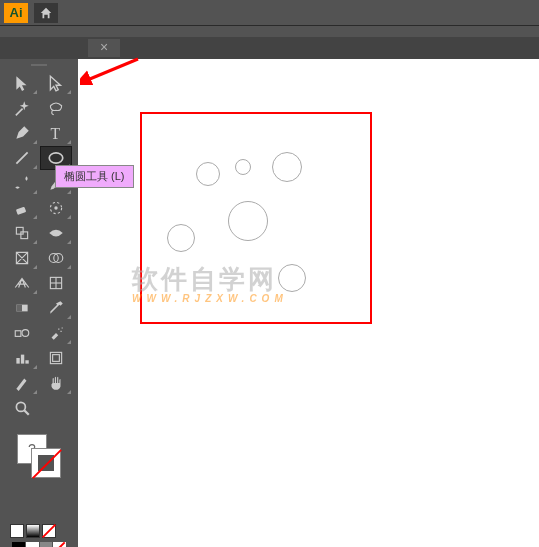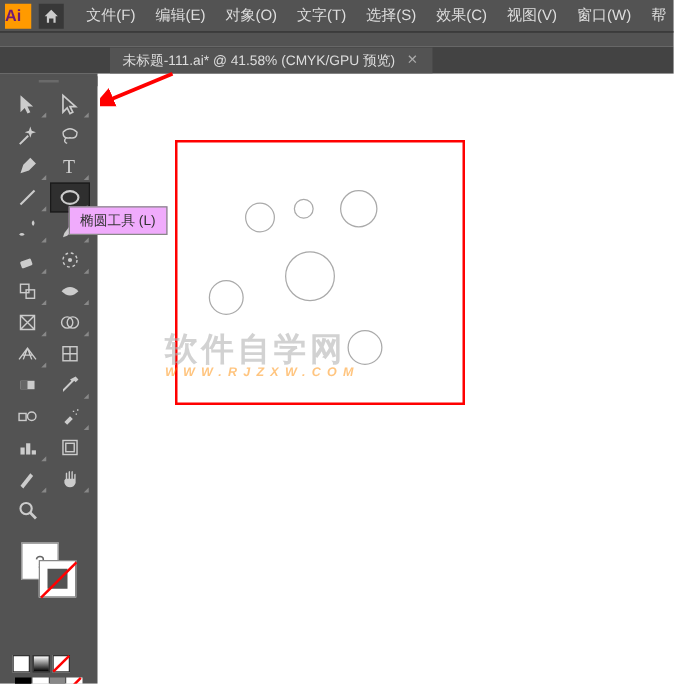--- a/index.html
+++ b/index.html
@@ -15,23 +15,24 @@
     .app-bar {
       height: 25px;
       background: #535353;
       display: flex;
       align-items: center;
       padding-left: 4px;
     }
     .app-logo {
       width: 24px; height: 20px;
       background: #ff9a00;
-      color: #701a75;
+      color: #14532d;
       font-weight: bold;
       font-size: 13px;
+      text-align: center;
       line-height: 20px;
       margin-right: 6px;
     }
     .home-icon {
       width: 24px; height: 20px;
       background: #383838;
       display: flex;
       align-items: center;
       justify-content: center;
       margin-right: 12px;
@@ -259,38 +260,26 @@
 </head>
 <body>
 
 <div class="app-bar">
   <div class="app-logo">Ai</div>
   <div class="home-icon">
     <svg viewBox="0 0 16 16" width="14" height="14">
         <path d="M8 2 L14 8 L12 8 L12 14 L10 14 L10 10 L6 10 L6 14 L4 14 L4 8 L2 8 Z"></path>
       </svg>
   </div>
-  <div class="menu-bar">
-    <span class="menu-item">文件(F)</span>
-    <span class="menu-item">编辑(E)</span>
-    <span class="menu-item">对象(O)</span>
-    <span class="menu-item">文字(T)</span>
-    <span class="menu-item">选择(S)</span>
-    <span class="menu-item">效果(C)</span>
-    <span class="menu-item">视图(V)</span>
-    <span class="menu-item">窗口(W)</span>
-    <span class="menu-item">帮</span>
-  </div>
 </div>
 
 <div class="options-bar"></div>
 
 <div class="tab-bar">
   <div class="doc-tab">
-    <span>未标题-111.ai* @ 41.58% (CMYK/GPU 预览)</span>
     <span class="tab-close">×</span>
   </div>
 </div>
 
 <div class="toolbox">
   <div class="tool-grip">
       <span></span>
     </div>
   <div class="tools">
     <div class="tool">

